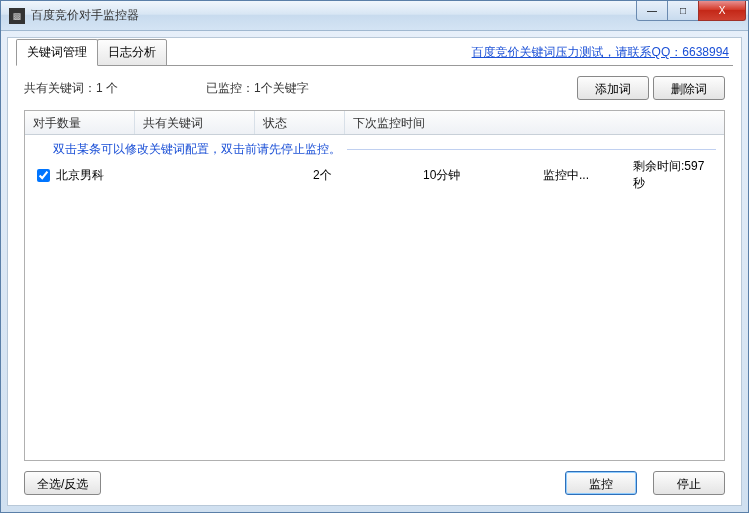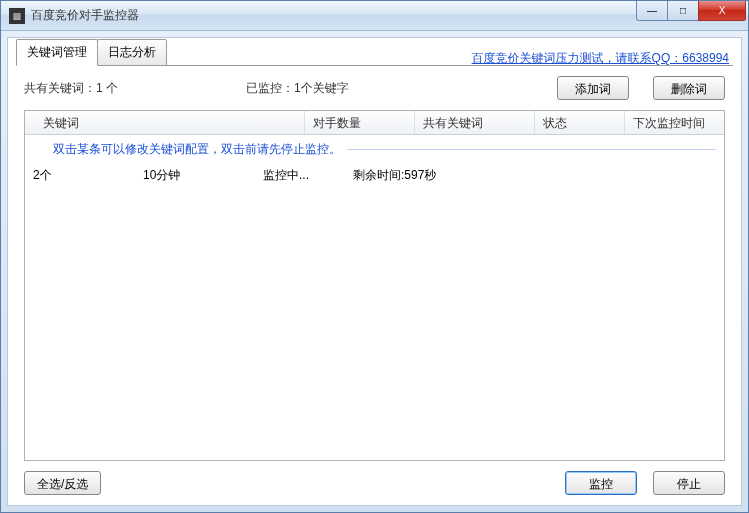--- a/index.html
+++ b/index.html
@@ -88,34 +88,34 @@
     position: relative;
   }
   .tab.active {
     background: #fff;
     border-bottom-color: #fff;
     z-index: 2;
   }
   .toplink {
     position: absolute;
     right: 4px;
-    top: 8px;
+    top: 2px;
     color: #1a4fd6;
     text-decoration: underline;
     cursor: pointer;
   }
   .tab-border {
     border-top: 1px solid #999;
     margin-top: -1px;
   }
   .toolbar {
     display: flex;
     align-items: center;
     padding: 10px 8px;
-    gap: 24px;
+    gap: 4px;
   }
   .tb-text { color: #333; }
   .tb-spacer { flex: 1; }
   .btn {
     min-width: 72px;
     height: 24px;
     border: 1px solid #888;
     background: linear-gradient(#fdfdfd,#e4e4e4);
     border-radius: 3px;
     padding: 4px 12px;
@@ -215,32 +215,35 @@
       <span class="tb-text">共有关键词：1 个</span>
       <span style="width:80px"></span>
       <span class="tb-text">已监控：1个关键字</span>
       <span class="tb-spacer"></span>
       <button class="btn">添加词</button>
       <button class="btn">删除词</button>
     </div>
 
     <div class="listview">
       <div class="lv-header">
-        <div class="lv-col c1">关键词</div>
         <div class="lv-col c2">对手数量</div>
         <div class="lv-col c3">共有关键词</div>
         <div class="lv-col c4">状态</div>
         <div class="lv-col c5">下次监控时间</div>
       </div>
       <div class="lv-body">
         <div class="lv-hint">
           <span>双击某条可以修改关键词配置，双击前请先停止监控。</span>
           <span class="hint-line"></span>
         </div>
         <div class="lv-row">
+          <div class="lv-cell c1">
+            <input type="checkbox" checked="" style="">
+            <span>北京男科</span>
+          </div>
           <div class="lv-cell c2">2个</div>
           <div class="lv-cell c3">10分钟</div>
           <div class="lv-cell c4">监控中...</div>
           <div class="lv-cell c5">剩余时间:597秒</div>
         </div>
       </div>
     </div>
 
     <div class="bottombar">
       <button class="btn">全选/反选</button>

